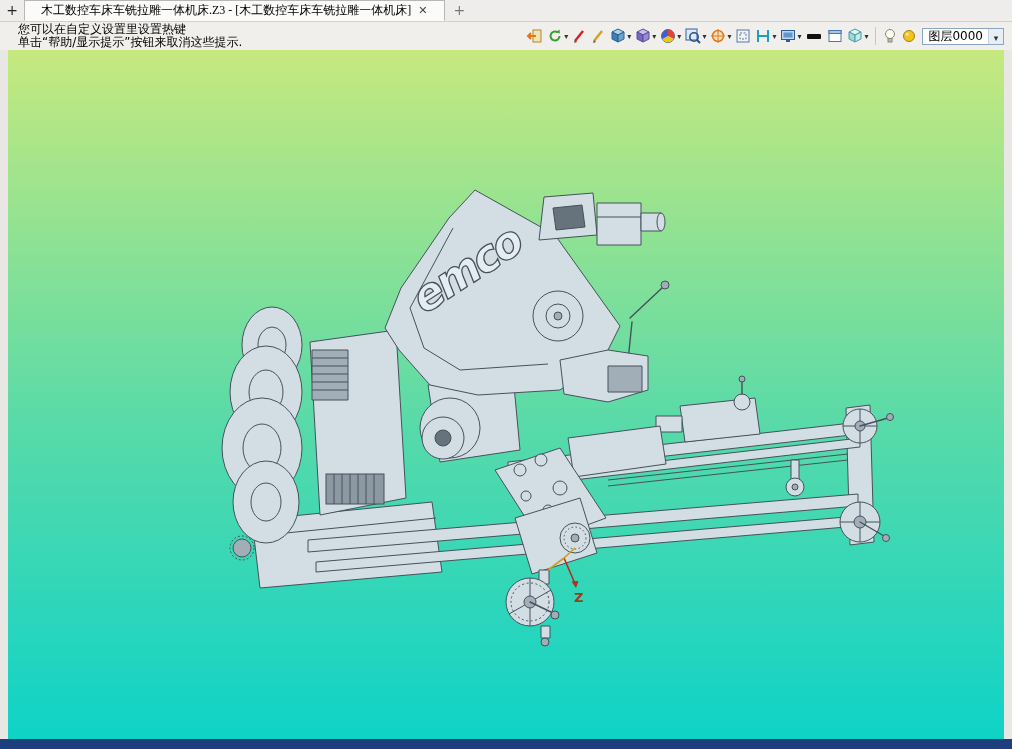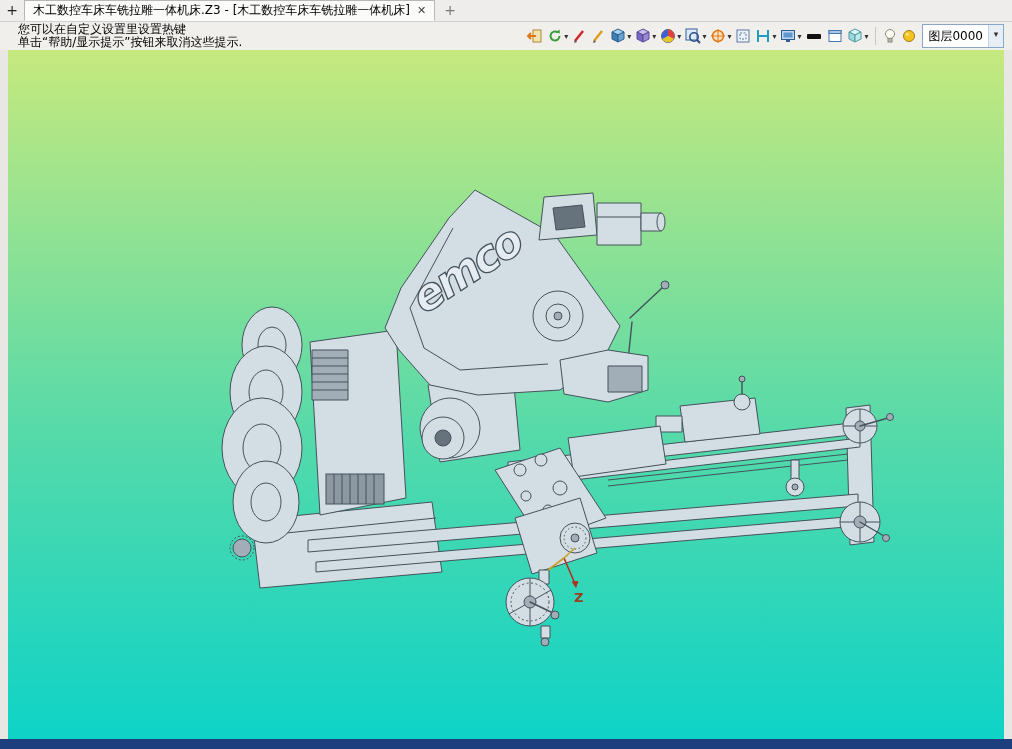--- a/index.html
+++ b/index.html
@@ -4,37 +4,37 @@
 <style>
   * { margin:0; padding:0; box-sizing:border-box; }
   html,body { width:1012px; height:749px; overflow:hidden;
     font-family:"DejaVu Sans","Liberation Sans",sans-serif; background:#e9e7e4; }
   .window { position:relative; width:1012px; height:749px; }
 
   
   .tab-bar { position:absolute; top:0; left:0; right:0; height:22px;
     background:#eeedeb; border-bottom:1px solid #d2d0cd; display:flex; align-items:flex-end; }
   .pin-plus { width:24px; text-align:center; font-size:14px; color:#222; line-height:21px; cursor:default; }
-  .doc-tab { display:flex; align-items:center; height:21px; padding:0 8px;
+  .doc-tab { display:flex; align-items:center; height:21px; padding:0 16px;
     background:#fbfbfa; border:1px solid #b9b7b3; border-bottom:1px solid #fbfbfa;
-    font-size:12px; color:#000; white-space:nowrap; }
+    font-size:12px; color:#000; white-space:nowrap;font-family:Liberation Serif, serif; }
   .tab-close { margin-left:7px; font-size:11px; color:#444; }
   .new-tab { margin-left:9px; font-size:14px; color:#777; line-height:21px; }
 
   
   .toolbar { position:absolute; top:22px; left:0; right:0; height:28px;
     background:#f0efec; display:flex; align-items:center;justify-content:center; }
   .hint { position:absolute; left:18px; top:1px; font-size:12px; line-height:13px; color:#000; }
   .icons { margin-left:auto; display:flex; align-items:center; padding-right:8px; }
   .ic { border:none; background:transparent; height:24px; padding:0 2px; display:flex;
     align-items:center; cursor:default; }
   .ic svg { display:block; }
   .dd { font-size:8px; color:#333; margin-left:1px; }
   .tsep { width:1px; height:18px; background:#c9c7c3; margin:0 5px; }
-  .combo { display:flex; align-items:center; height:24px; background:#fff;
+  .combo { display:flex; align-items:center; height:17px; background:#fff;
     border:1px solid #8aa6c4; margin-left:3px; }
   .combo-text { font-size:12px; color:#000; padding:0 5px; min-width:54px; }
   .combo-arrow { width:15px; text-align:center; font-size:9px; color:#333;
     border-left:1px solid #c4d2e2; background:#e8eef6; align-self:stretch; line-height:18px; }
 
   
   .viewport { position:absolute; top:50px; left:8px; right:8px; bottom:10px;
     background:linear-gradient(180deg,#c6e97e 0%,#57daa9 55%,#0ed3c7 100%); }
   .viewport svg { position:absolute; inset:0; }
 

